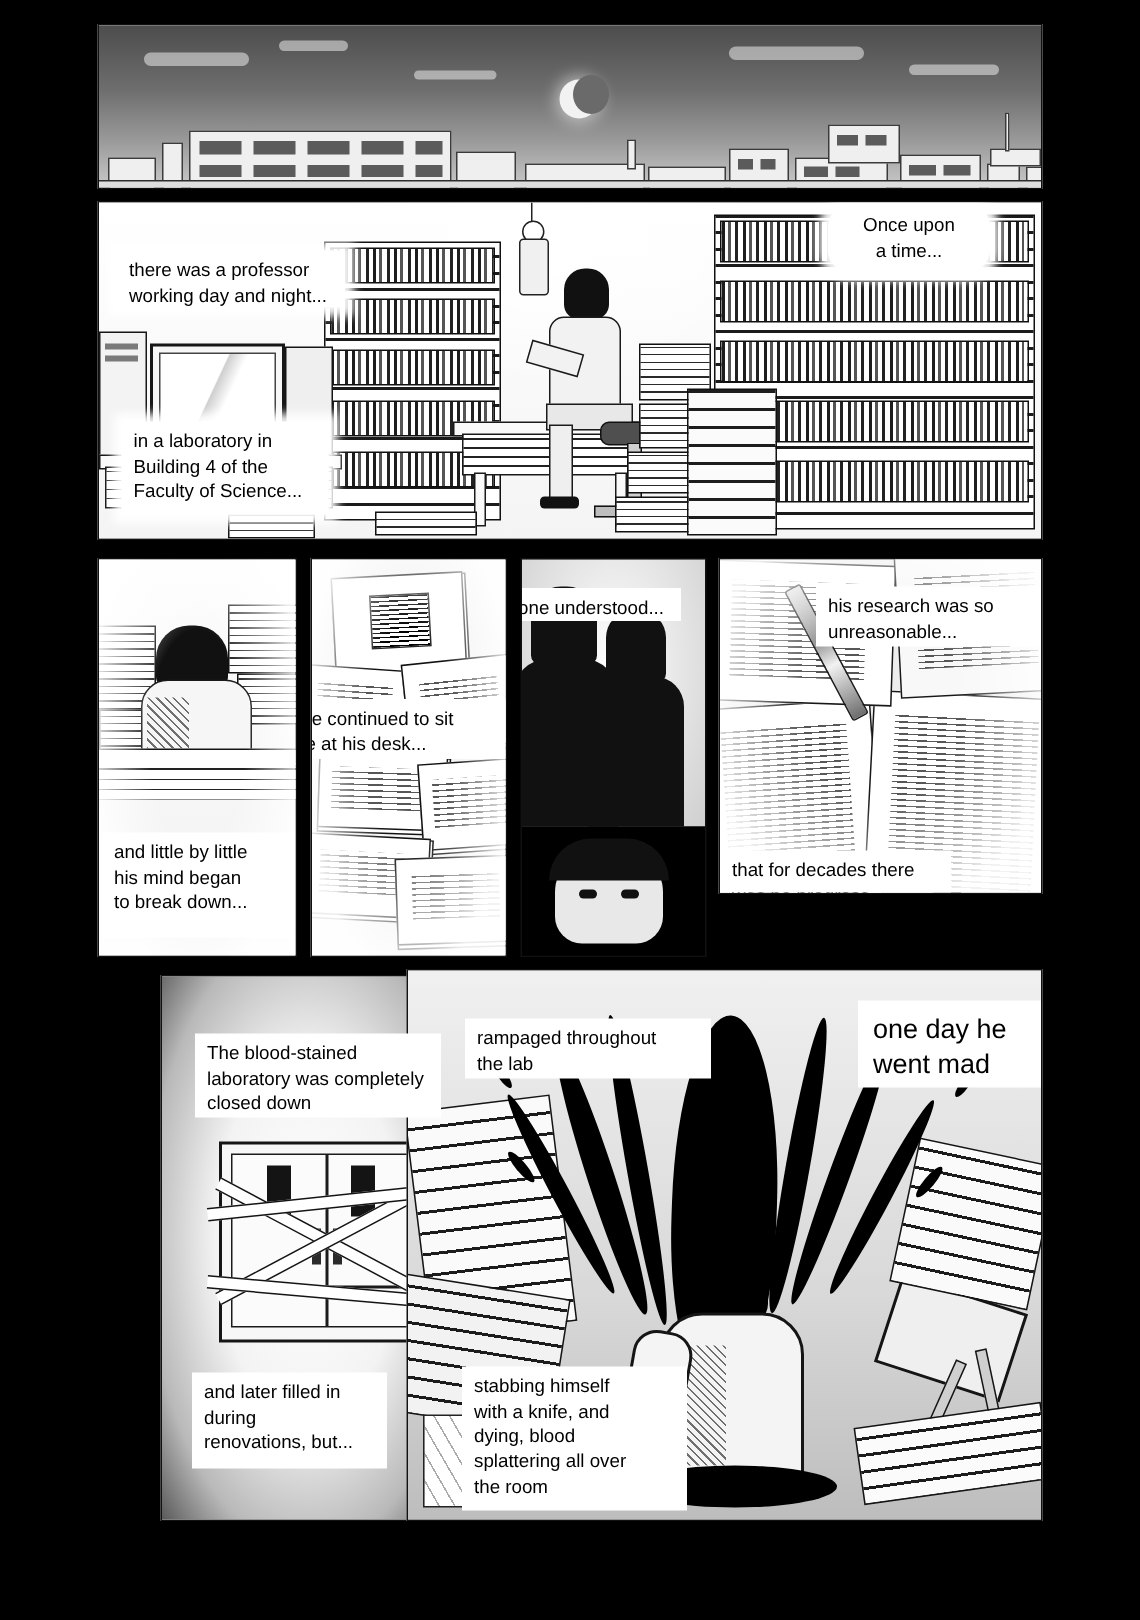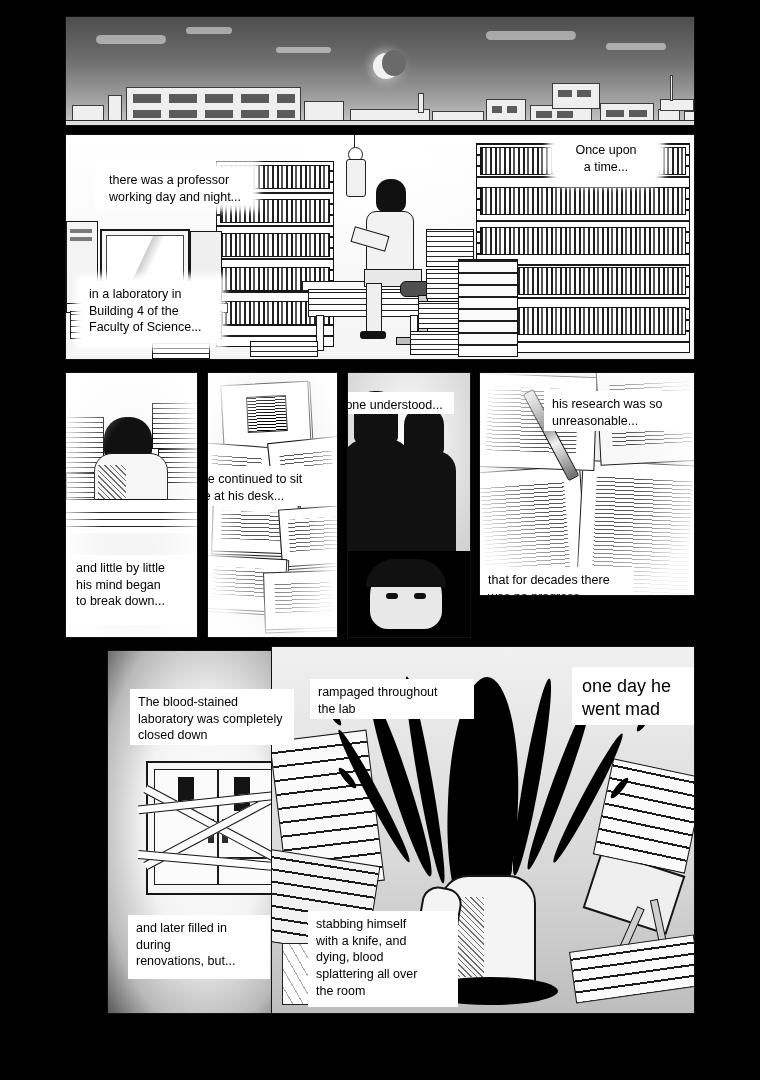--- a/index.html
+++ b/index.html
@@ -289,21 +289,21 @@
     <div style="position:absolute;left:4px;top:94px;width:22px;height:4px;background:#7a7a7a;"></div>
     <div style="position:absolute;left:4px;top:102px;width:22px;height:4px;background:#7a7a7a;"></div>
     <div style="position:absolute;left:124px;top:96px;width:30px;height:76px;background:#efefef;border:1px solid #161616;"></div>
     <div style="position:absolute;left:0px;top:168px;width:160px;height:8px;background:#fafafa;border:1px solid #161616;"></div>
     <div style="position:absolute;left:4px;top:176px;width:150px;height:26px;background:repeating-linear-gradient(0deg,#fff 0 5px,#2a2a2a 5px 6px);border:1px solid #161616;"></div>
 
     <div style="position:absolute;left:392px;top:124px;width:58px;height:96px;background:repeating-linear-gradient(0deg,#fbfbfb 0 10px,#1d1d1d 10px 12px);border:1px solid #111;"></div>
 
     <div class="cap rounded soft" style="left:474px;top:2px;width:108px;height:44px;display:flex;align-items:center;justify-content:center;margin-left:12px;">Once upon
 a time...</div>
-    <div class="cap soft" style="left:35px;top:32px;width:152px;height:38px;">there was a professor
+    <div class="cap soft" style="left:12px;top:32px;width:152px;height:38px;">there was a professor
 working day and night...</div>
     <div class="cap soft" style="left:15px;top:146px;width:138px;height:62px;">in a laboratory in
 Building 4 of the
 Faculty of Science...</div>
   </div>
 
   <div class="panel" id="p3a">
     <div style="position:absolute;inset:0;background:linear-gradient(180deg,#fdfdfd,#f1f1f1);"></div>
     <div class="bookstack" style="left:-4px;top:44px;width:42px;height:56px;"></div>
     <div class="bookstack" style="left:0px;top:100px;width:48px;height:40px;"></div>
@@ -405,21 +405,21 @@
     <div style="position:absolute;left:46px;top:206px;width:126px;height:2px;background:#1b1b1b;"></div>
 
     <div class="tape" style="left:28px;top:172px;width:164px;transform:rotate(28deg);"></div>
     <div class="tape" style="left:28px;top:172px;width:164px;transform:rotate(-28deg);"></div>
     <div class="tape" style="left:30px;top:146px;width:160px;transform:rotate(-6deg);"></div>
     <div class="tape" style="left:30px;top:206px;width:160px;transform:rotate(5deg);"></div>
 
     <div class="cap" style="left:22px;top:38px;width:164px;height:56px;">The blood-stained
 laboratory was completely
 closed down</div>
-    <div class="cap" style="left:20px;top:264px;width:142px;height:64px;">and later filled in
+    <div class="cap" style="left:20px;top:264px;width:130px;height:64px;">and later filled in
 during
 renovations, but...</div>
   </div>
 
   <div class="panel" id="p4b">
     <div style="position:absolute;inset:0;background:linear-gradient(180deg,#f0f0f0,#d8d8d8 60%,#bdbdbd 100%);"></div>
 
     <div style="position:absolute;left:6px;top:88px;width:96px;height:150px;background:repeating-linear-gradient(0deg,#fafafa 0 12px,#1c1c1c 12px 14px);border:1px solid #141414;transform:rotate(-7deg);"></div>
     <div style="position:absolute;left:-10px;top:210px;width:110px;height:90px;background:repeating-linear-gradient(0deg,#f2f2f2 0 10px,#1c1c1c 10px 12px);border:1px solid #141414;transform:rotate(9deg);"></div>
     <div style="position:absolute;left:10px;top:296px;width:120px;height:60px;background:repeating-linear-gradient(60deg,#fff 0 8px,#aaa 8px 9px);border:1px solid #222;"></div>

